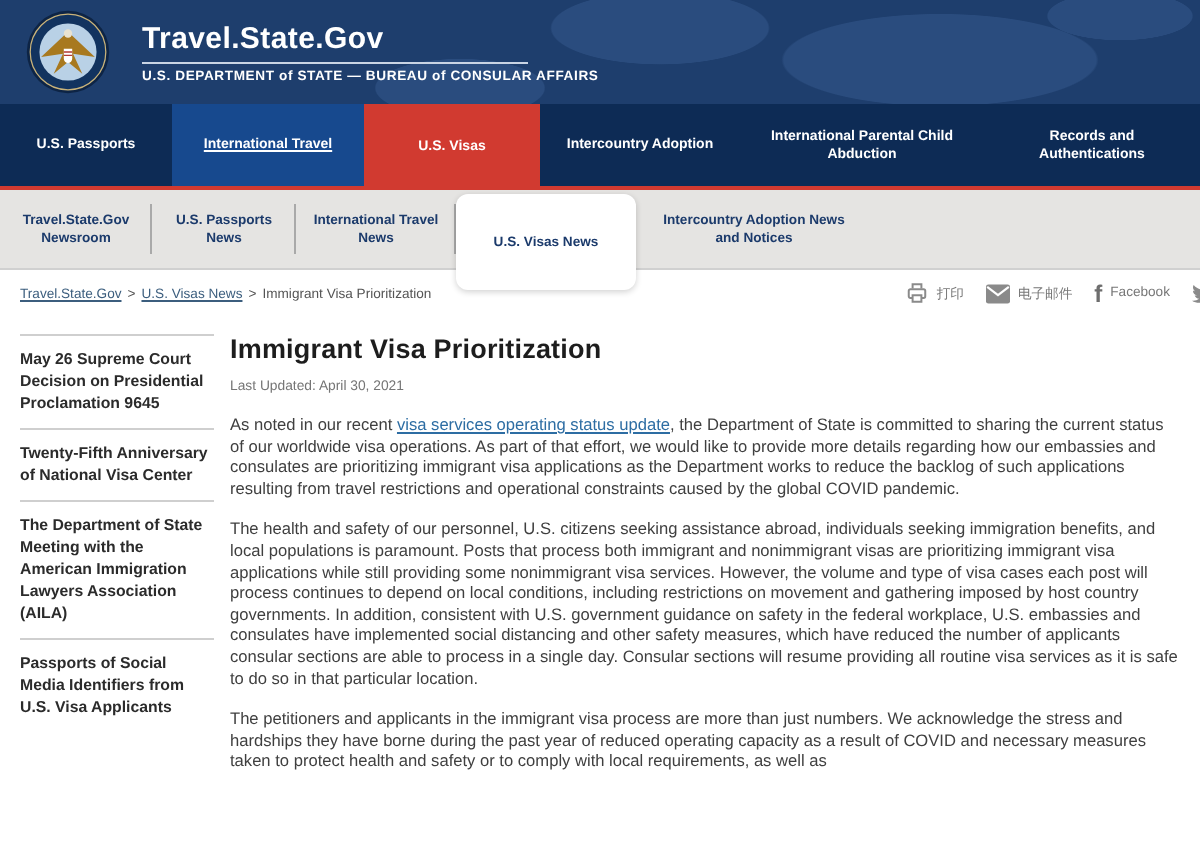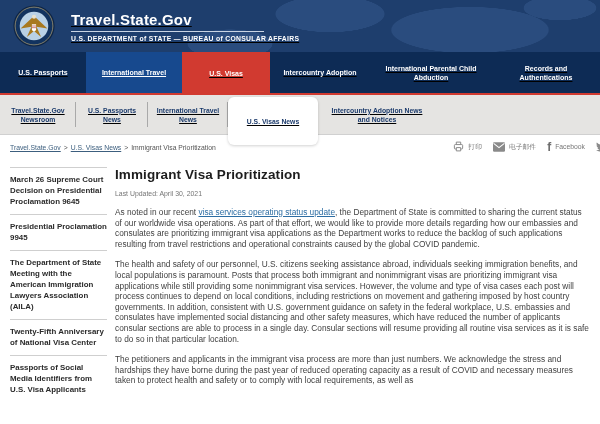--- a/index.html
+++ b/index.html
@@ -1,18 +1,18 @@
 <!DOCTYPE html>
 <html><head>
 <meta charset="utf-8">
 <style>
   * { margin:0; padding:0; box-sizing:border-box; }
   html,body { width:600px; height:424px; overflow:hidden; background:#fff;
               font-family:"Liberation Sans", sans-serif; }
-  .page { position:relative; width:600px; height:424px;text-decoration:underline; }
+  .page { position:relative; width:600px; height:424px; }
 
   
   .site-header {
     height:52px; background-color:#1e3e6d; position:relative; overflow:hidden;
     display:flex; align-items:center;
   }
   .map-blobs { position:absolute; inset:0;
     background-image:
       radial-gradient(ellipse 90px 30px at 330px 14px, #2a4c7e 60%, rgba(42,76,126,0) 61%),
       radial-gradient(ellipse 130px 38px at 470px 30px, #2a4c7e 60%, rgba(42,76,126,0) 61%),
@@ -179,30 +179,27 @@
             </svg>
           </span>
           <span class="slabel"></span>
         </div>
       </div>
     </div>
 
     <aside class="sidebar">
       <ul>
         <li>
-            <a>March 26 Supreme Court Decision on Presidential Proclamation 9645</a>
-          </li>
-        <li>
-            <a>Presidential Proclamation 9945</a>
+            <a>May 26 Supreme Court Decision on Presidential Proclamation 9645</a>
+          </li>
+        <li>
+            <a>Twenty-Fifth Anniversary of National Visa Center</a>
           </li>
         <li>
             <a>The Department of State Meeting with the American Immigration Lawyers Association (AILA)</a>
-          </li>
-        <li>
-            <a>Twenty-Fifth Anniversary of National Visa Center</a>
           </li>
         <li>
             <a>Passports of Social Media Identifiers from U.S. Visa Applicants</a>
           </li>
       </ul>
     </aside>
 
     <main class="article">
       <h1>Immigrant Visa Prioritization</h1>
       <div class="last-updated">Last Updated: April 30, 2021</div>

